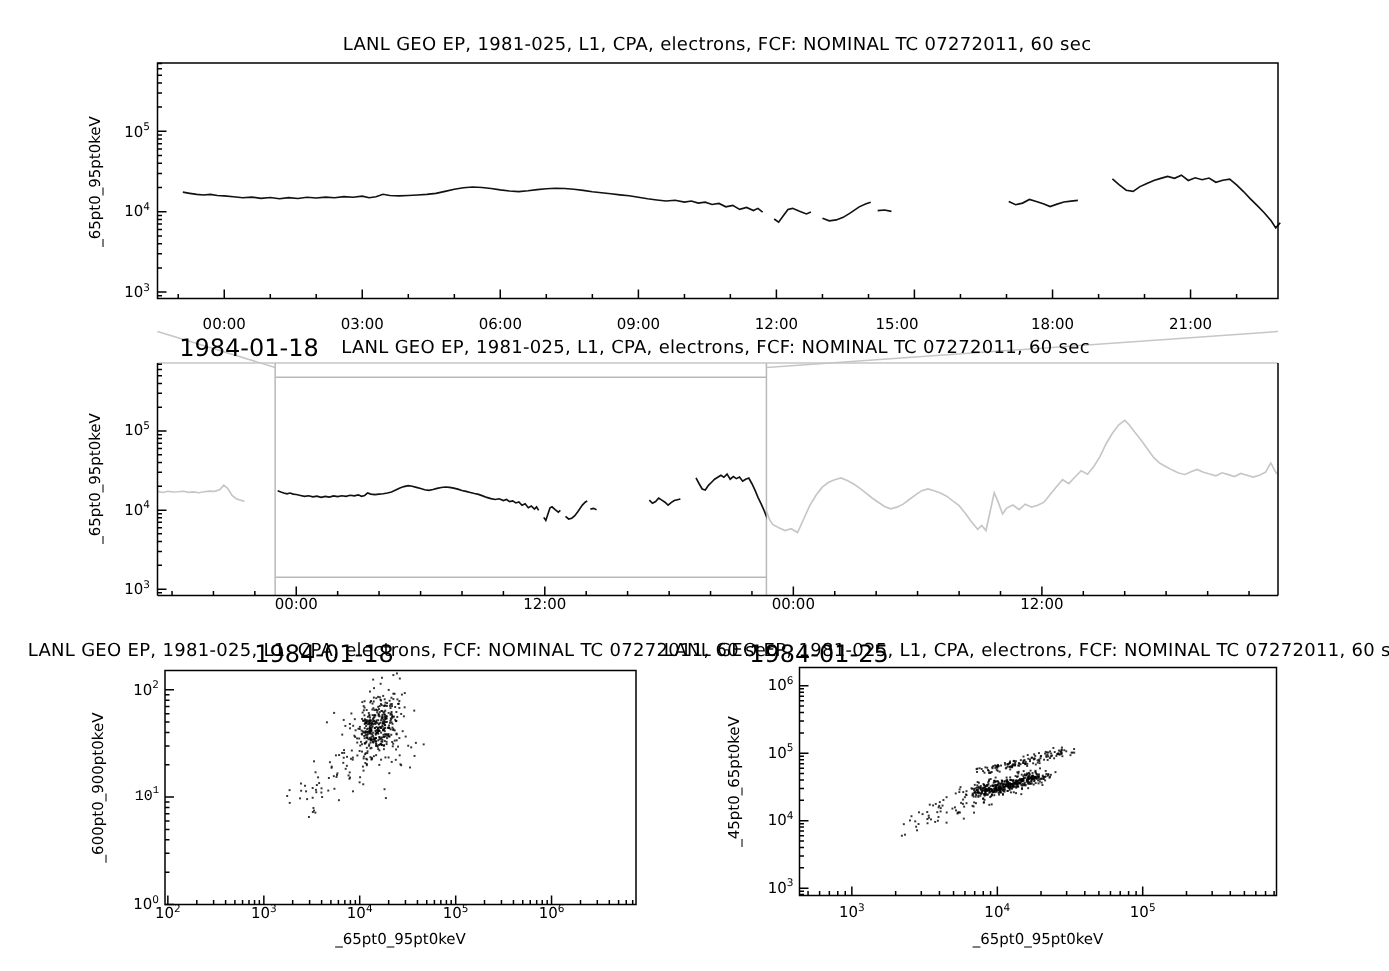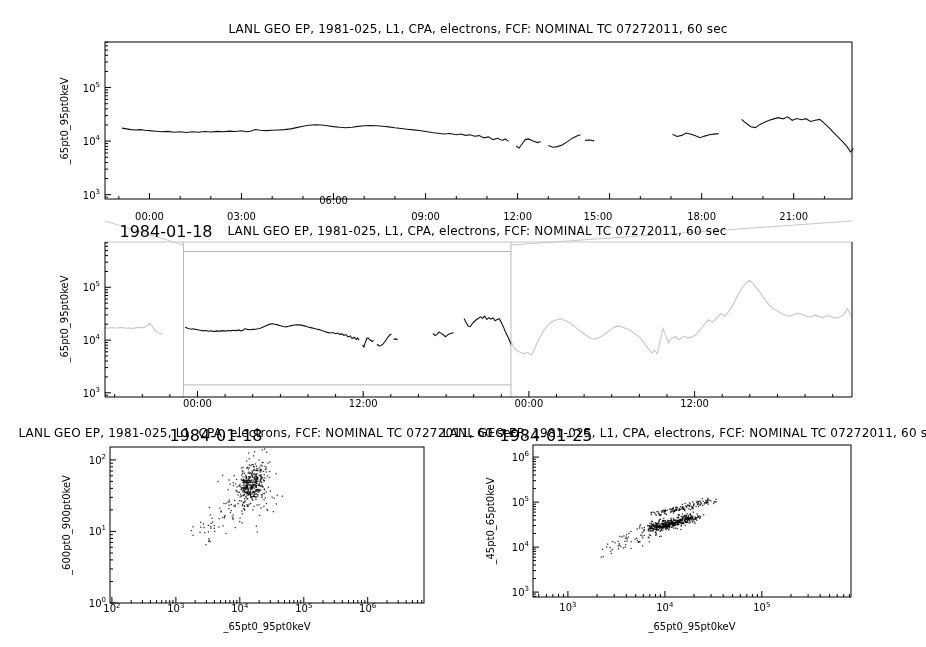--- a/index.html
+++ b/index.html
@@ -1210,35 +1210,35 @@
         <path d="M533 596.4h3M533 594.1h3M533 592.1h6M533 578.5h3M533 570.6h3M533 565.0h3M533 560.6h3M533 557.1h3M533 554.0h3M533 551.4h3M533 549.1h3M533 547.1h6M533 533.5h3M533 525.6h3M533 520.0h3M533 515.6h3M533 512.1h3M533 509.1h3M533 506.5h3M533 504.2h3M533 502.1h6M533 488.6h3M533 480.7h3M533 475.0h3M533 470.7h3M533 467.1h3M533 464.1h3M533 461.5h3M533 459.2h3M533 457.1h6M538.7 597v-3M546.4 597v-3M552.9 597v-3M558.5 597v-3M563.5 597v-3M567.9 597v-6M597.1 597v-3M614.2 597v-3M626.3 597v-3M635.7 597v-3M643.3 597v-3M649.8 597v-3M655.5 597v-3M660.4 597v-3M664.9 597v-6M694.0 597v-3M711.1 597v-3M723.2 597v-3M732.6 597v-3M740.3 597v-3M746.8 597v-3M752.4 597v-3M757.4 597v-3M761.8 597v-6M791.0 597v-3M808.1 597v-3M820.2 597v-3M829.6 597v-3M837.2 597v-3M843.7 597v-3M849.4 597v-3" stroke="#000000" fill="none"></path>
         <rect x="533" y="445" width="318" height="152" fill="transparent" stroke="none"></rect>
       </g>
     </svg>
   <div id="labels">
       <div class="tick yt" style="left: 100px; top: 194.713px;">10<sup>3</sup></div>
       <div class="tick yt" style="left: 100px; top: 141.13px;">10<sup>4</sup></div>
       <div class="tick yt" style="left: 100px; top: 87.5461px;">10<sup>5</sup></div>
       <div class="tick xt" style="left: 149.483px; top: 211px;">00:00</div>
       <div class="tick xt" style="left: 241.515px; top: 211px;">03:00</div>
-      <div class="tick xt" style="left: 333.548px; top: 195px;">06:00</div>
+      <div class="tick xt" style="left: 333.548px; top: 211px;">06:00</div>
       <div class="tick xt" style="left: 425.581px; top: 211px;">09:00</div>
       <div class="tick xt" style="left: 517.614px; top: 211px;">12:00</div>
       <div class="tick xt" style="left: 598px; top: 211px;">15:00</div>
       <div class="tick xt" style="left: 701.68px; top: 211px;">18:00</div>
       <div class="tick xt" style="left: 793.713px; top: 211px;">21:00</div>
       <div class="tick yt" style="left: 100px; top: 392.782px;">10<sup>3</sup></div>
       <div class="tick yt" style="left: 100px; top: 340.061px;">10<sup>4</sup></div>
       <div class="tick yt" style="left: 100px; top: 287.34px;">10<sup>5</sup></div>
       <div class="tick xt" style="left: 197.512px; top: 398px;">00:00</div>
       <div class="tick xt" style="left: 363.205px; top: 398px;">12:00</div>
       <div class="tick xt" style="left: 528.898px; top: 398px;">00:00</div>
       <div class="tick xt" style="left: 694.591px; top: 398px;">12:00</div>
       <div class="tick yt" style="left: 106px; top: 603px;">10<sup>0</sup></div>
-      <div class="tick yt" style="left: 106px; top: 531.44px;">10<sup>1</sup></div>
+      <div class="tick yt" style="left: 106px; top: 531.44px; font-family: Liberation Mono, monospace;">10<sup>1</sup></div>
       <div class="tick yt" style="left: 106px; top: 459.881px;">10<sup>2</sup></div>
       <div class="tick xt" style="left: 111.919px; top: 603px;">10<sup>2</sup></div>
       <div class="tick xt" style="left: 175.87px; top: 603px;">10<sup>3</sup></div>
       <div class="tick xt" style="left: 239.821px; top: 603px;">10<sup>4</sup></div>
       <div class="tick xt" style="left: 303.772px; top: 603px;">10<sup>5</sup></div>
       <div class="tick xt" style="left: 367.723px; top: 603px;">10<sup>6</sup></div>
       <div class="tick yt" style="left: 529px; top: 592.053px;">10<sup>3</sup></div>
       <div class="tick yt" style="left: 529px; top: 547.083px;">10<sup>4</sup></div>
       <div class="tick yt" style="left: 529px; top: 502.112px;">10<sup>5</sup></div>
       <div class="tick yt" style="left: 529px; top: 457.142px;">10<sup>6</sup></div>

